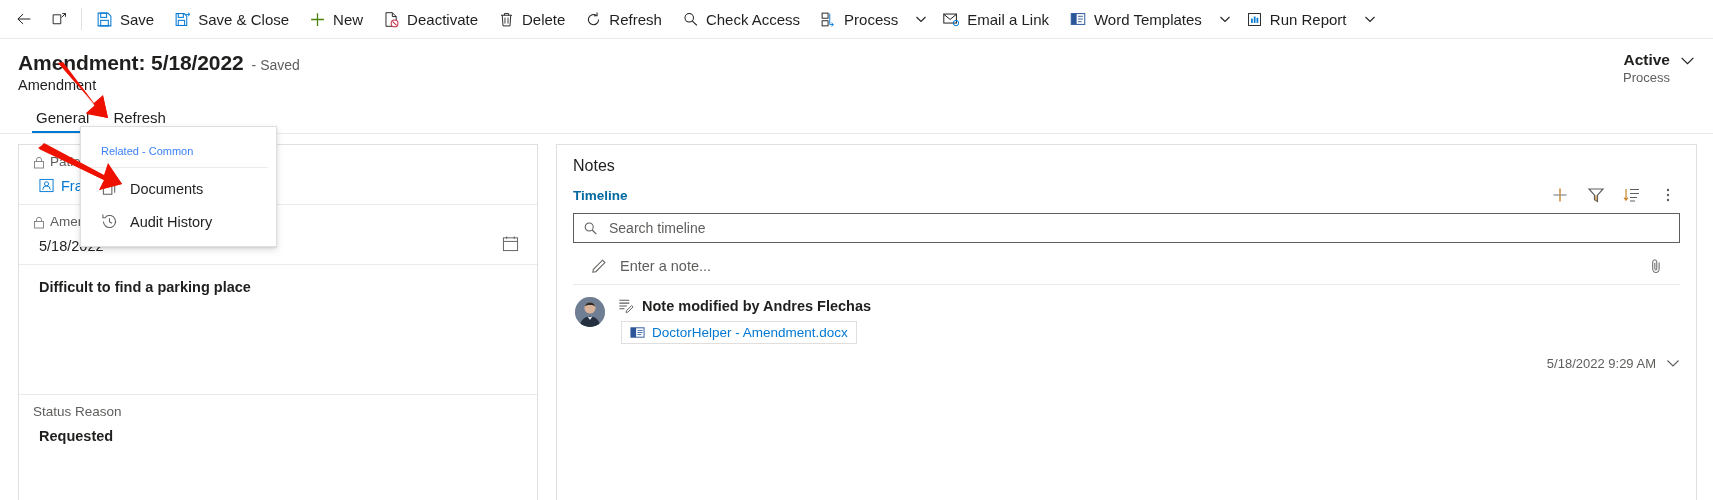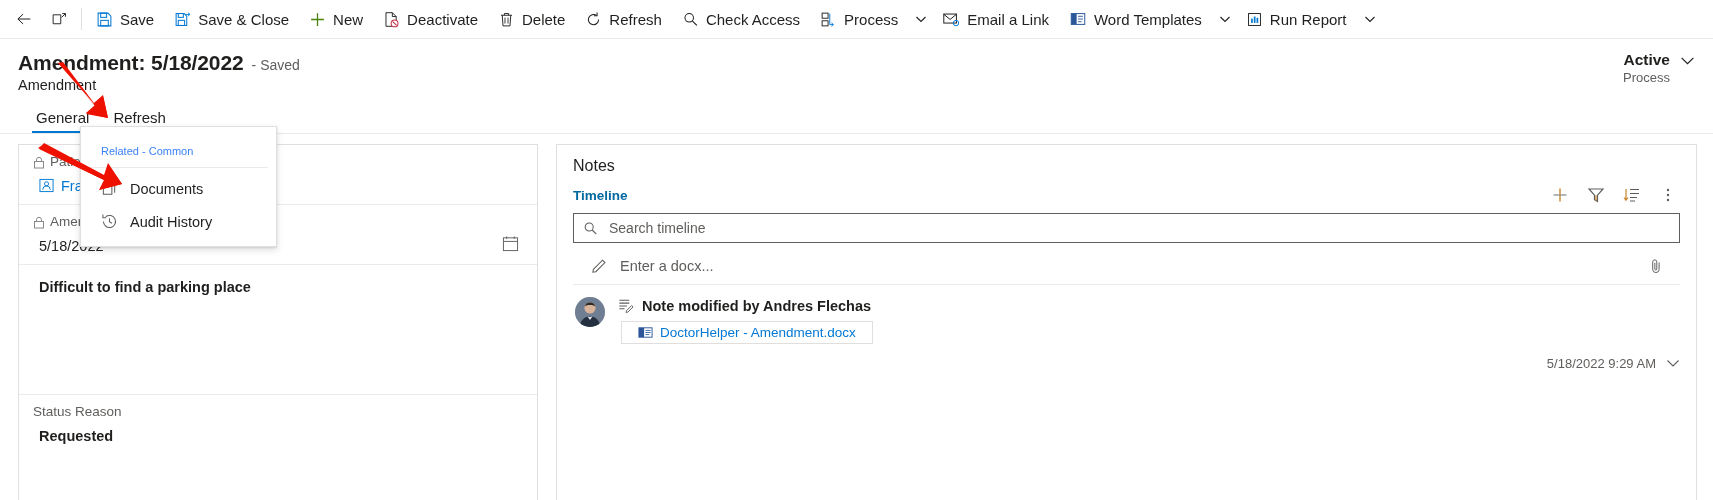--- a/index.html
+++ b/index.html
@@ -159,21 +159,21 @@
     width: 30px; height: 30px; border-radius: 50%;
     overflow: hidden; flex: 0 0 auto; background:#c8c6c4;
     display:flex; align-items:flex-end; justify-content:center;
   }
   .tl-content { flex: 1 1 auto; }
   .tl-headline { display:flex; align-items:center; gap: 8px; font-size: 14.5px; color:#201f1e; }
   .tl-headline .txt { font-weight: bold; }
   .attach-chip {
     display:inline-flex; align-items:center; gap: 7px;
     border: 1px solid #e1dfdd; background:#fff;
-    padding: 3px 16px; margin-top: 7px; margin-left: 4px;
+    padding: 3px 8px; margin-top: 7px; margin-left: 4px;
     font-size: 13.5px; color:#0078d4; cursor: default;
   }
   .tl-foot {
     display:flex; justify-content:flex-end; gap: 10px;
     padding: 8px 16px 0 0; font-size: 13px; color:#605e5c;
   }
 
   
   .flyout {
     position:absolute;
@@ -504,21 +504,21 @@
           <input type="text" value="" placeholder="Search timeline" style="">
         </div>
       </div>
 
       <div class="note-entry">
         <span>
           <svg width="17" height="17" viewBox="0 0 18 18">
             <path d="M2.5 13 L12.2 3.3 L14.8 5.9 L5.1 15.6 L2 16 Z" fill="none" stroke="#605e5c" stroke-width="1.1"></path>
           </svg>
         </span>
-        <span class="note-entry-text">Enter a docx...</span>
+        <span class="note-entry-text">Enter a note...</span>
         <span>
           <svg width="16" height="16" viewBox="0 0 18 18">
             <path d="M12.5 5 V12.8 A3.6 3.6 0 0 1 5.3 12.8 V4.4 A2.3 2.3 0 0 1 9.9 4.4 V12.4 A1.1 1.1 0 0 1 7.7 12.4 V5.4" fill="none" stroke="#605e5c" stroke-width="1.1"></path>
           </svg>
         </span>
       </div>
 
       <div class="tl-item">
         <div class="avatar">
           <svg width="30" height="30" viewBox="0 0 30 30">

